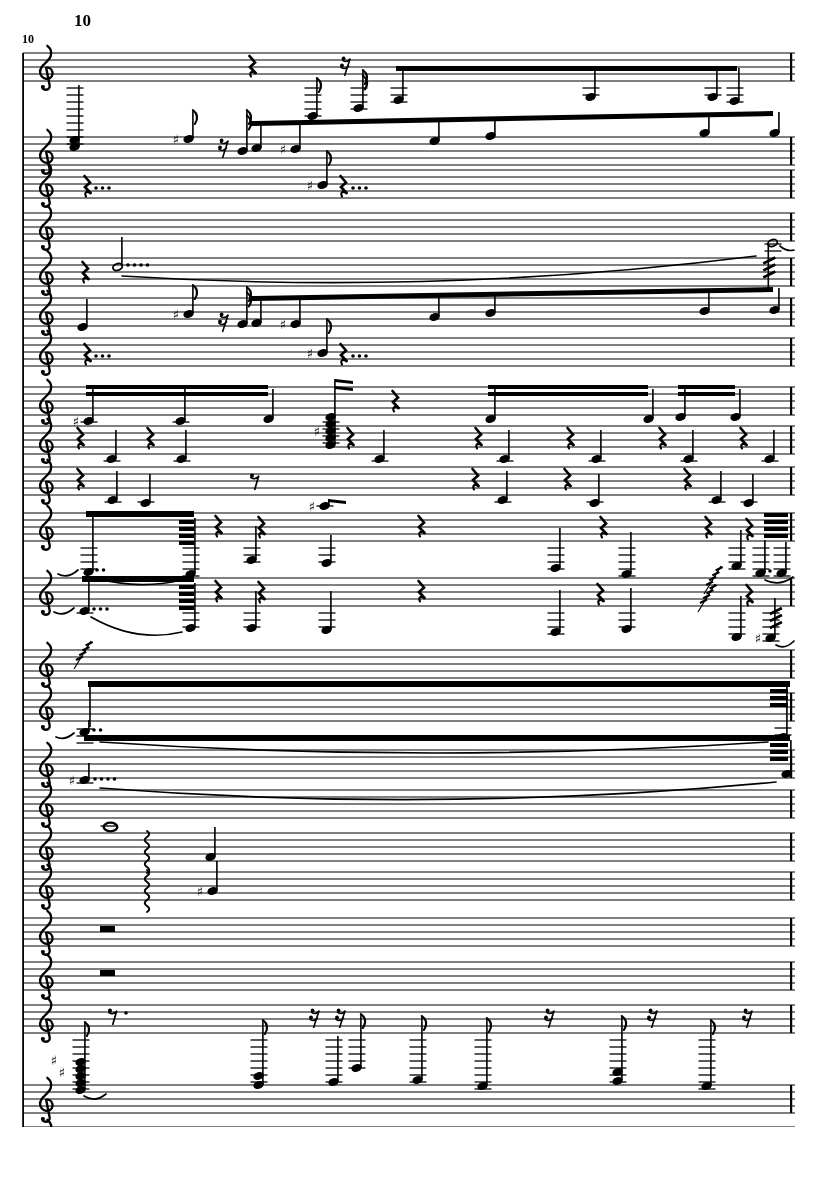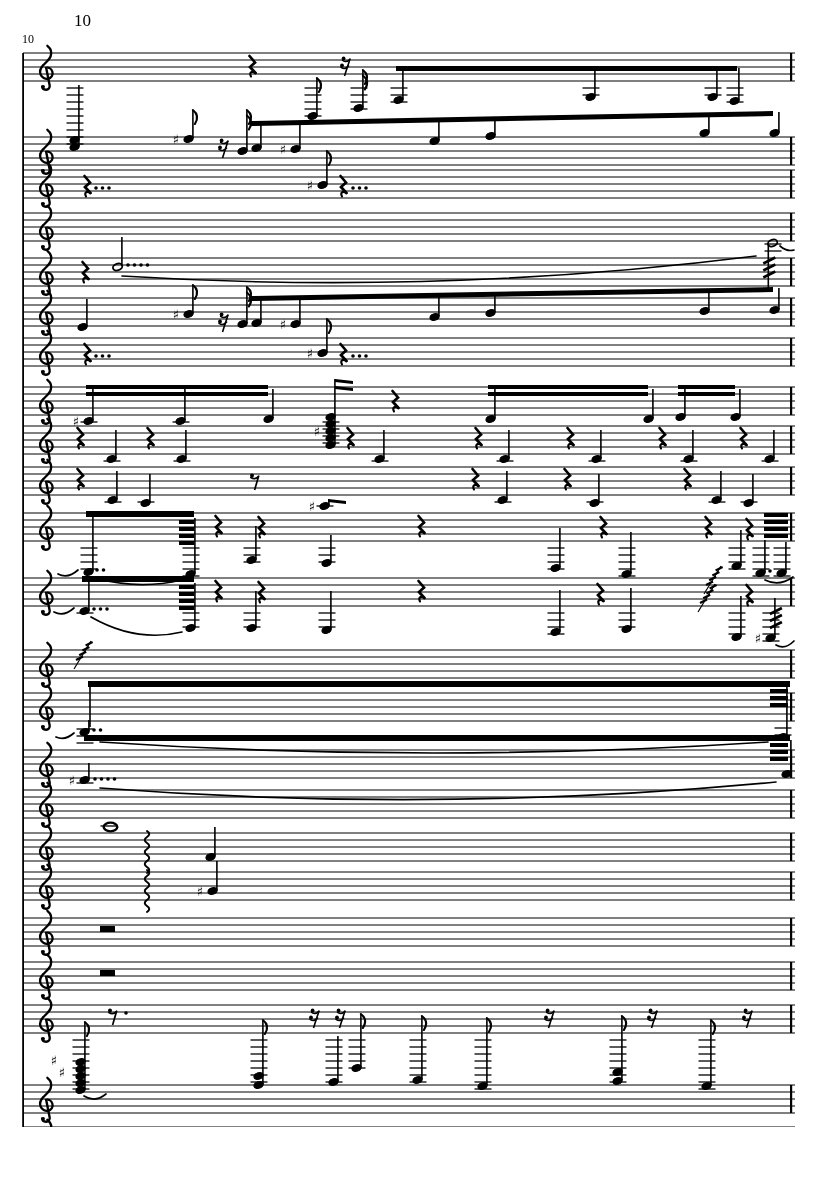--- a/index.html
+++ b/index.html
@@ -1,17 +1,17 @@
 <!DOCTYPE html>
 <html><head>
 <meta charset="utf-8">
 <style>
   html,body{margin:0;padding:0;background:#fff;}
   .page{position:relative;width:835px;height:1127px;background:#fff;overflow:hidden;
-        font-family:"Liberation Serif", serif;}
+        font-family:"Liberation Serif", serif;font-weight:bold;}
   .mnum-top{position:absolute;left:74px;top:11px;font-size:17px;color:#000;}
   .mnum-left{position:absolute;left:22px;top:32px;font-size:12px;color:#000;}
   svg{position:absolute;left:0;top:0;}
   text.acc{font-family:"DejaVu Sans", sans-serif;}
 </style>
 </head>
 <body>
 
 <div class="page">
   <div class="mnum-top">10</div>

